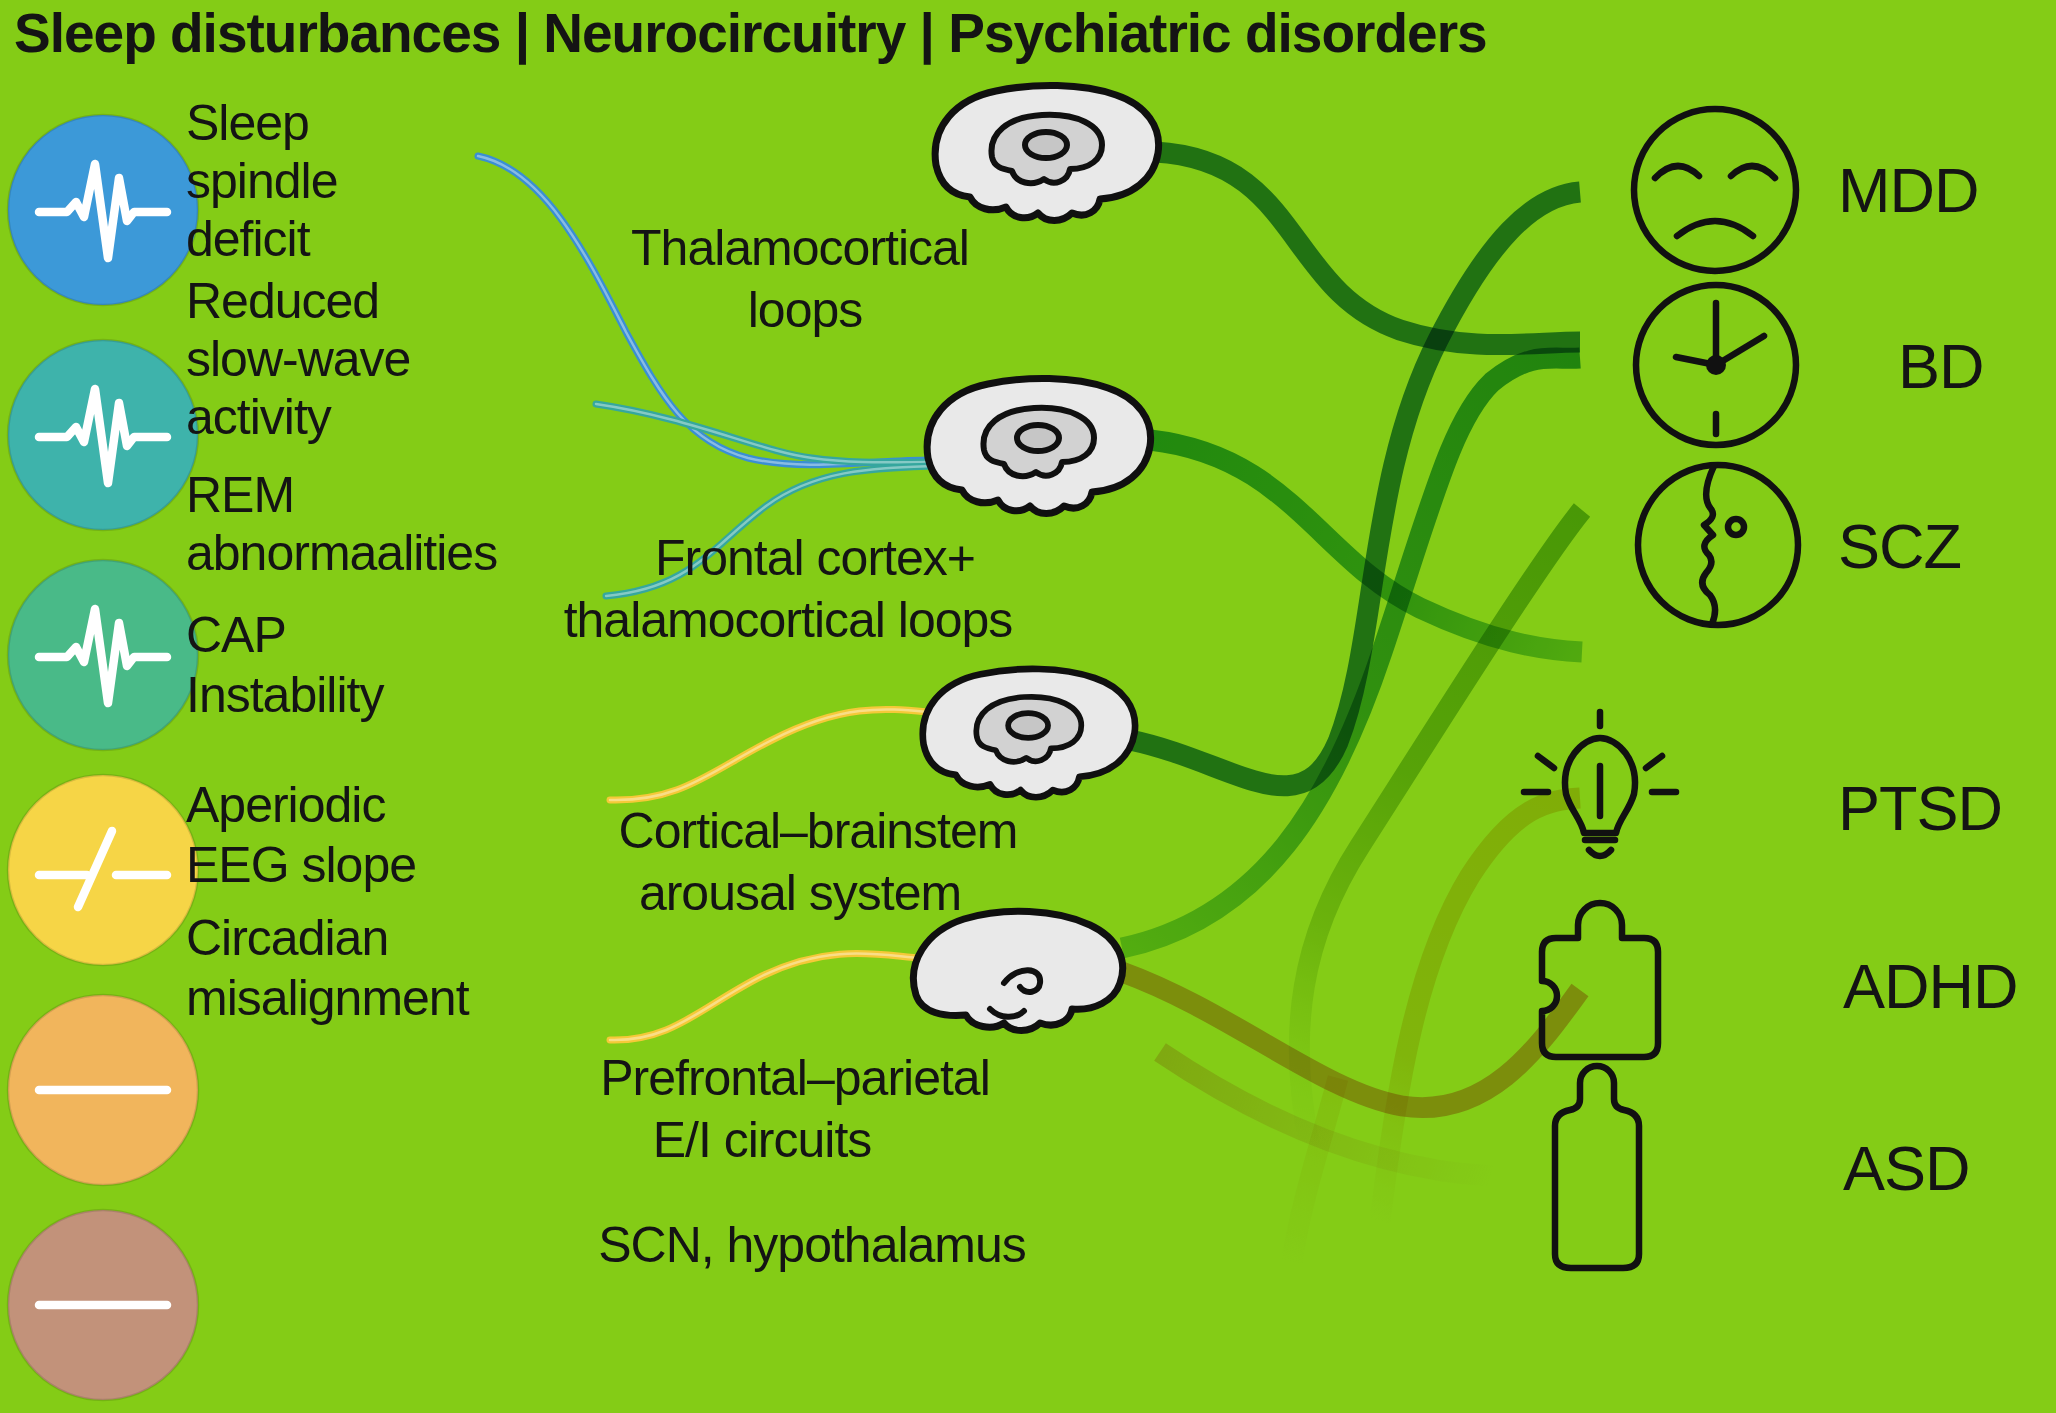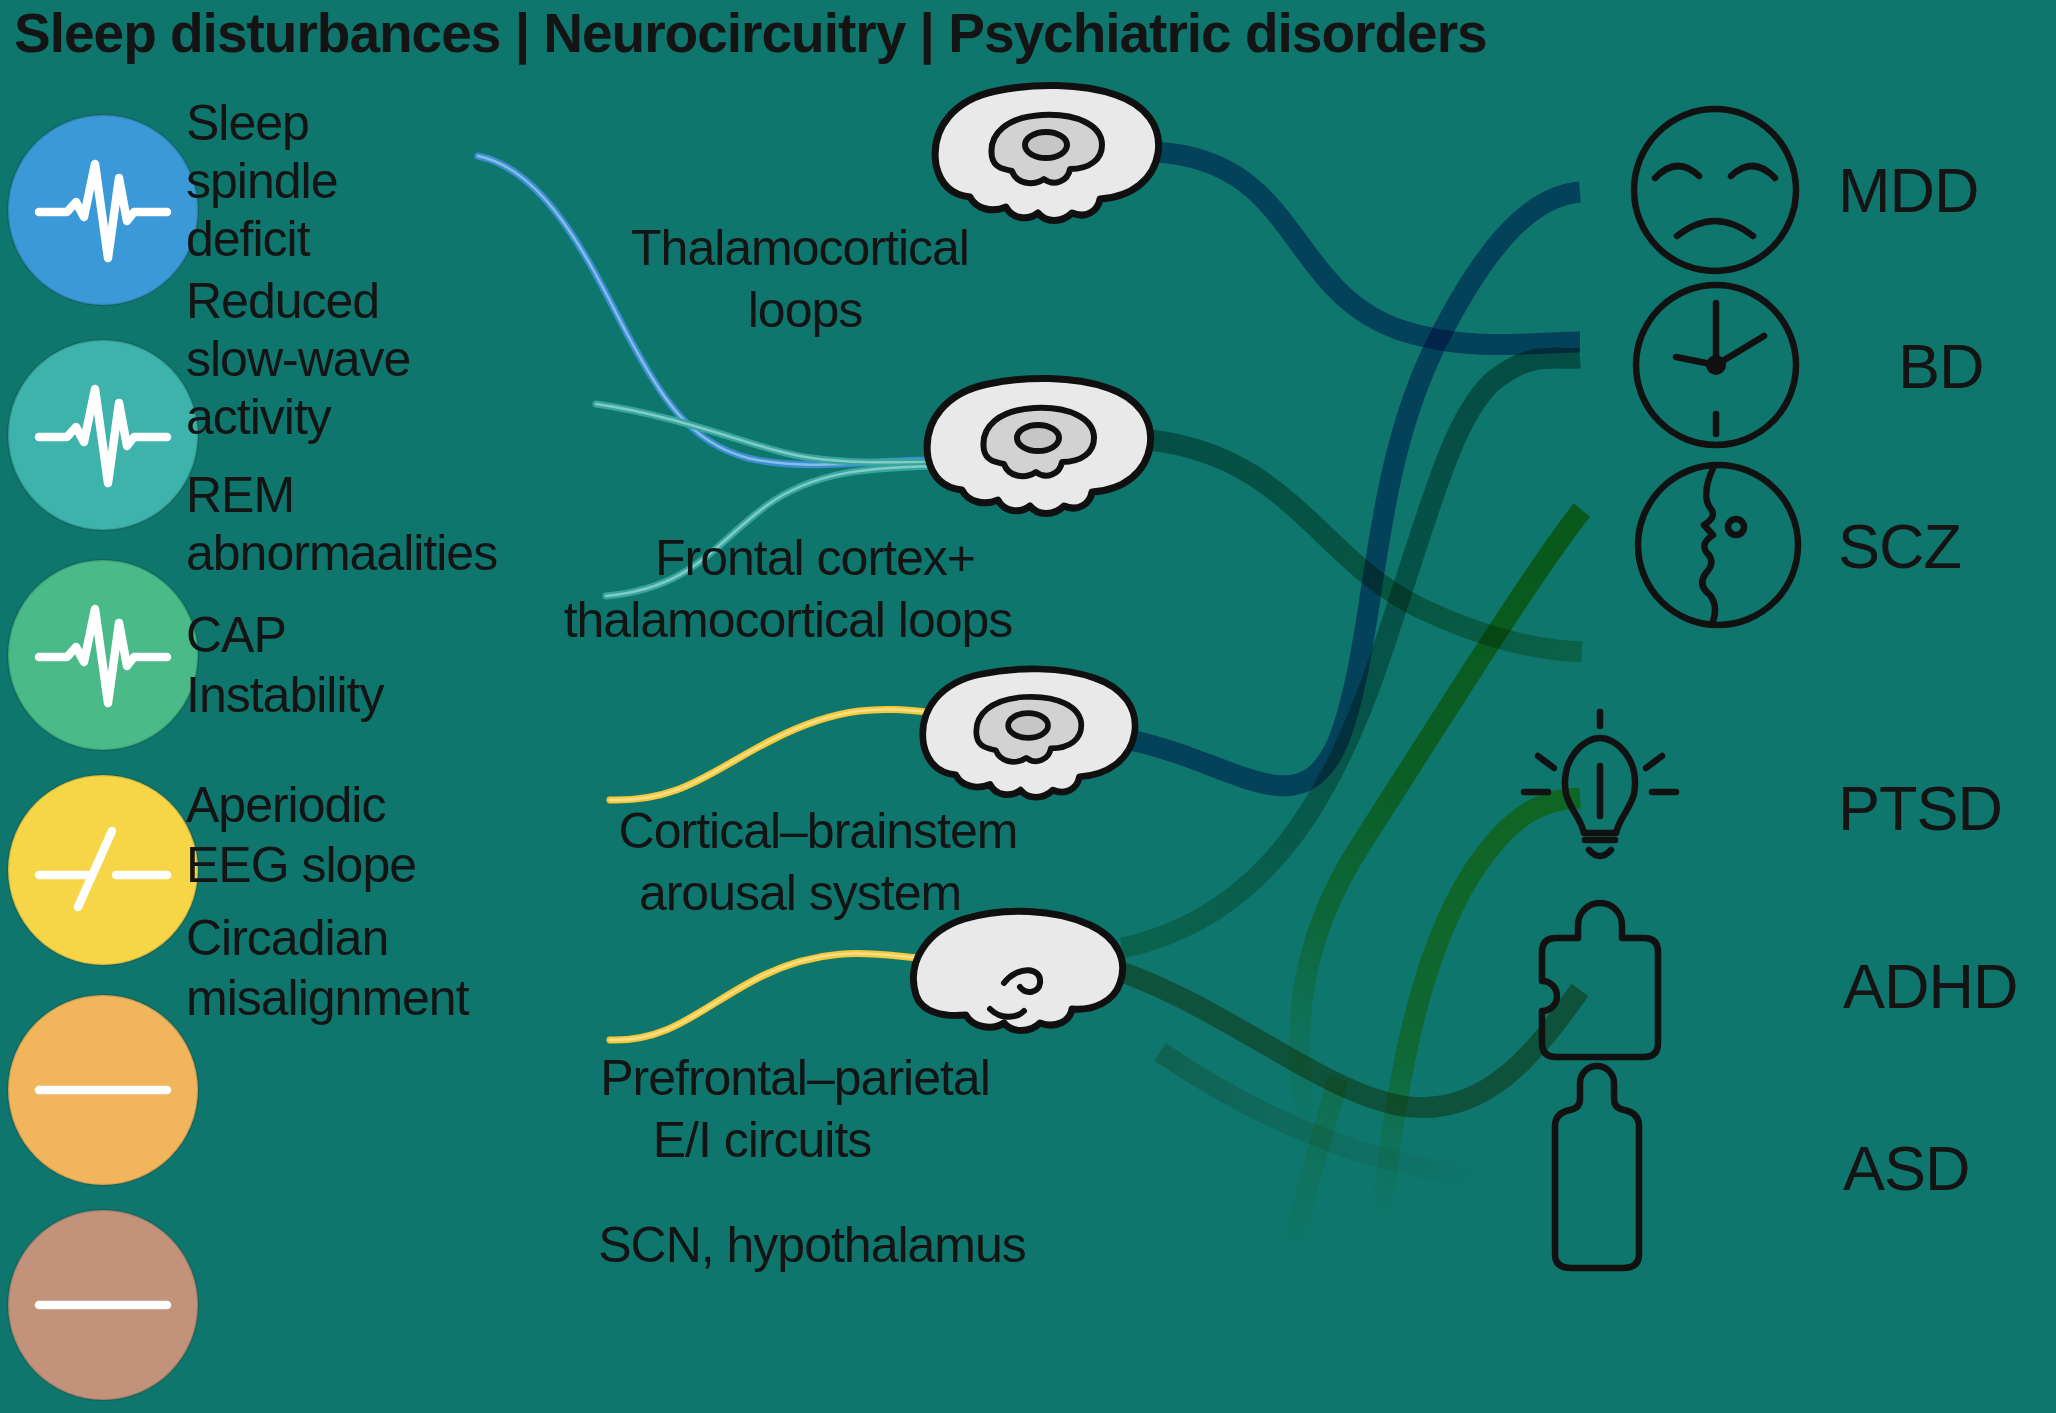--- a/index.html
+++ b/index.html
@@ -1,16 +1,16 @@
 <!DOCTYPE html>
 <html><head>
 <meta charset="utf-8">
 <style>
   html,body{margin:0;padding:0;background:#ffffff;}
-  .stage{width:2056px;height:1413px;position:relative;background:#0f766e;overflow:hidden;text-align:center;}
+  .stage{width:2056px;height:1413px;position:relative;background:#84cc16;overflow:hidden;text-align:center;}
   svg{display:block;}
   text{fill:#141414;font-family:"Liberation Sans","DejaVu Sans",sans-serif;}
   .t-title{font-size:55px;font-weight:700;letter-spacing:-1px;}
   .t-left{font-size:50px;letter-spacing:-1px;}
   .t-mid{font-size:50px;letter-spacing:-1px;text-anchor:middle;}
   .t-right{font-size:63px;letter-spacing:-1px;}
   .ribbon{fill:none;stroke-width:21;stroke-linecap:butt;mix-blend-mode:multiply;}
   .thin{fill:none;stroke-width:7;stroke-linecap:round;}
   .thincore{fill:none;stroke-width:2.5;stroke:rgba(255,255,255,0.4);stroke-linecap:round;}
   .brain-outer{fill:#e9e9e9;stroke:#101010;stroke-width:7;stroke-linejoin:round;}

